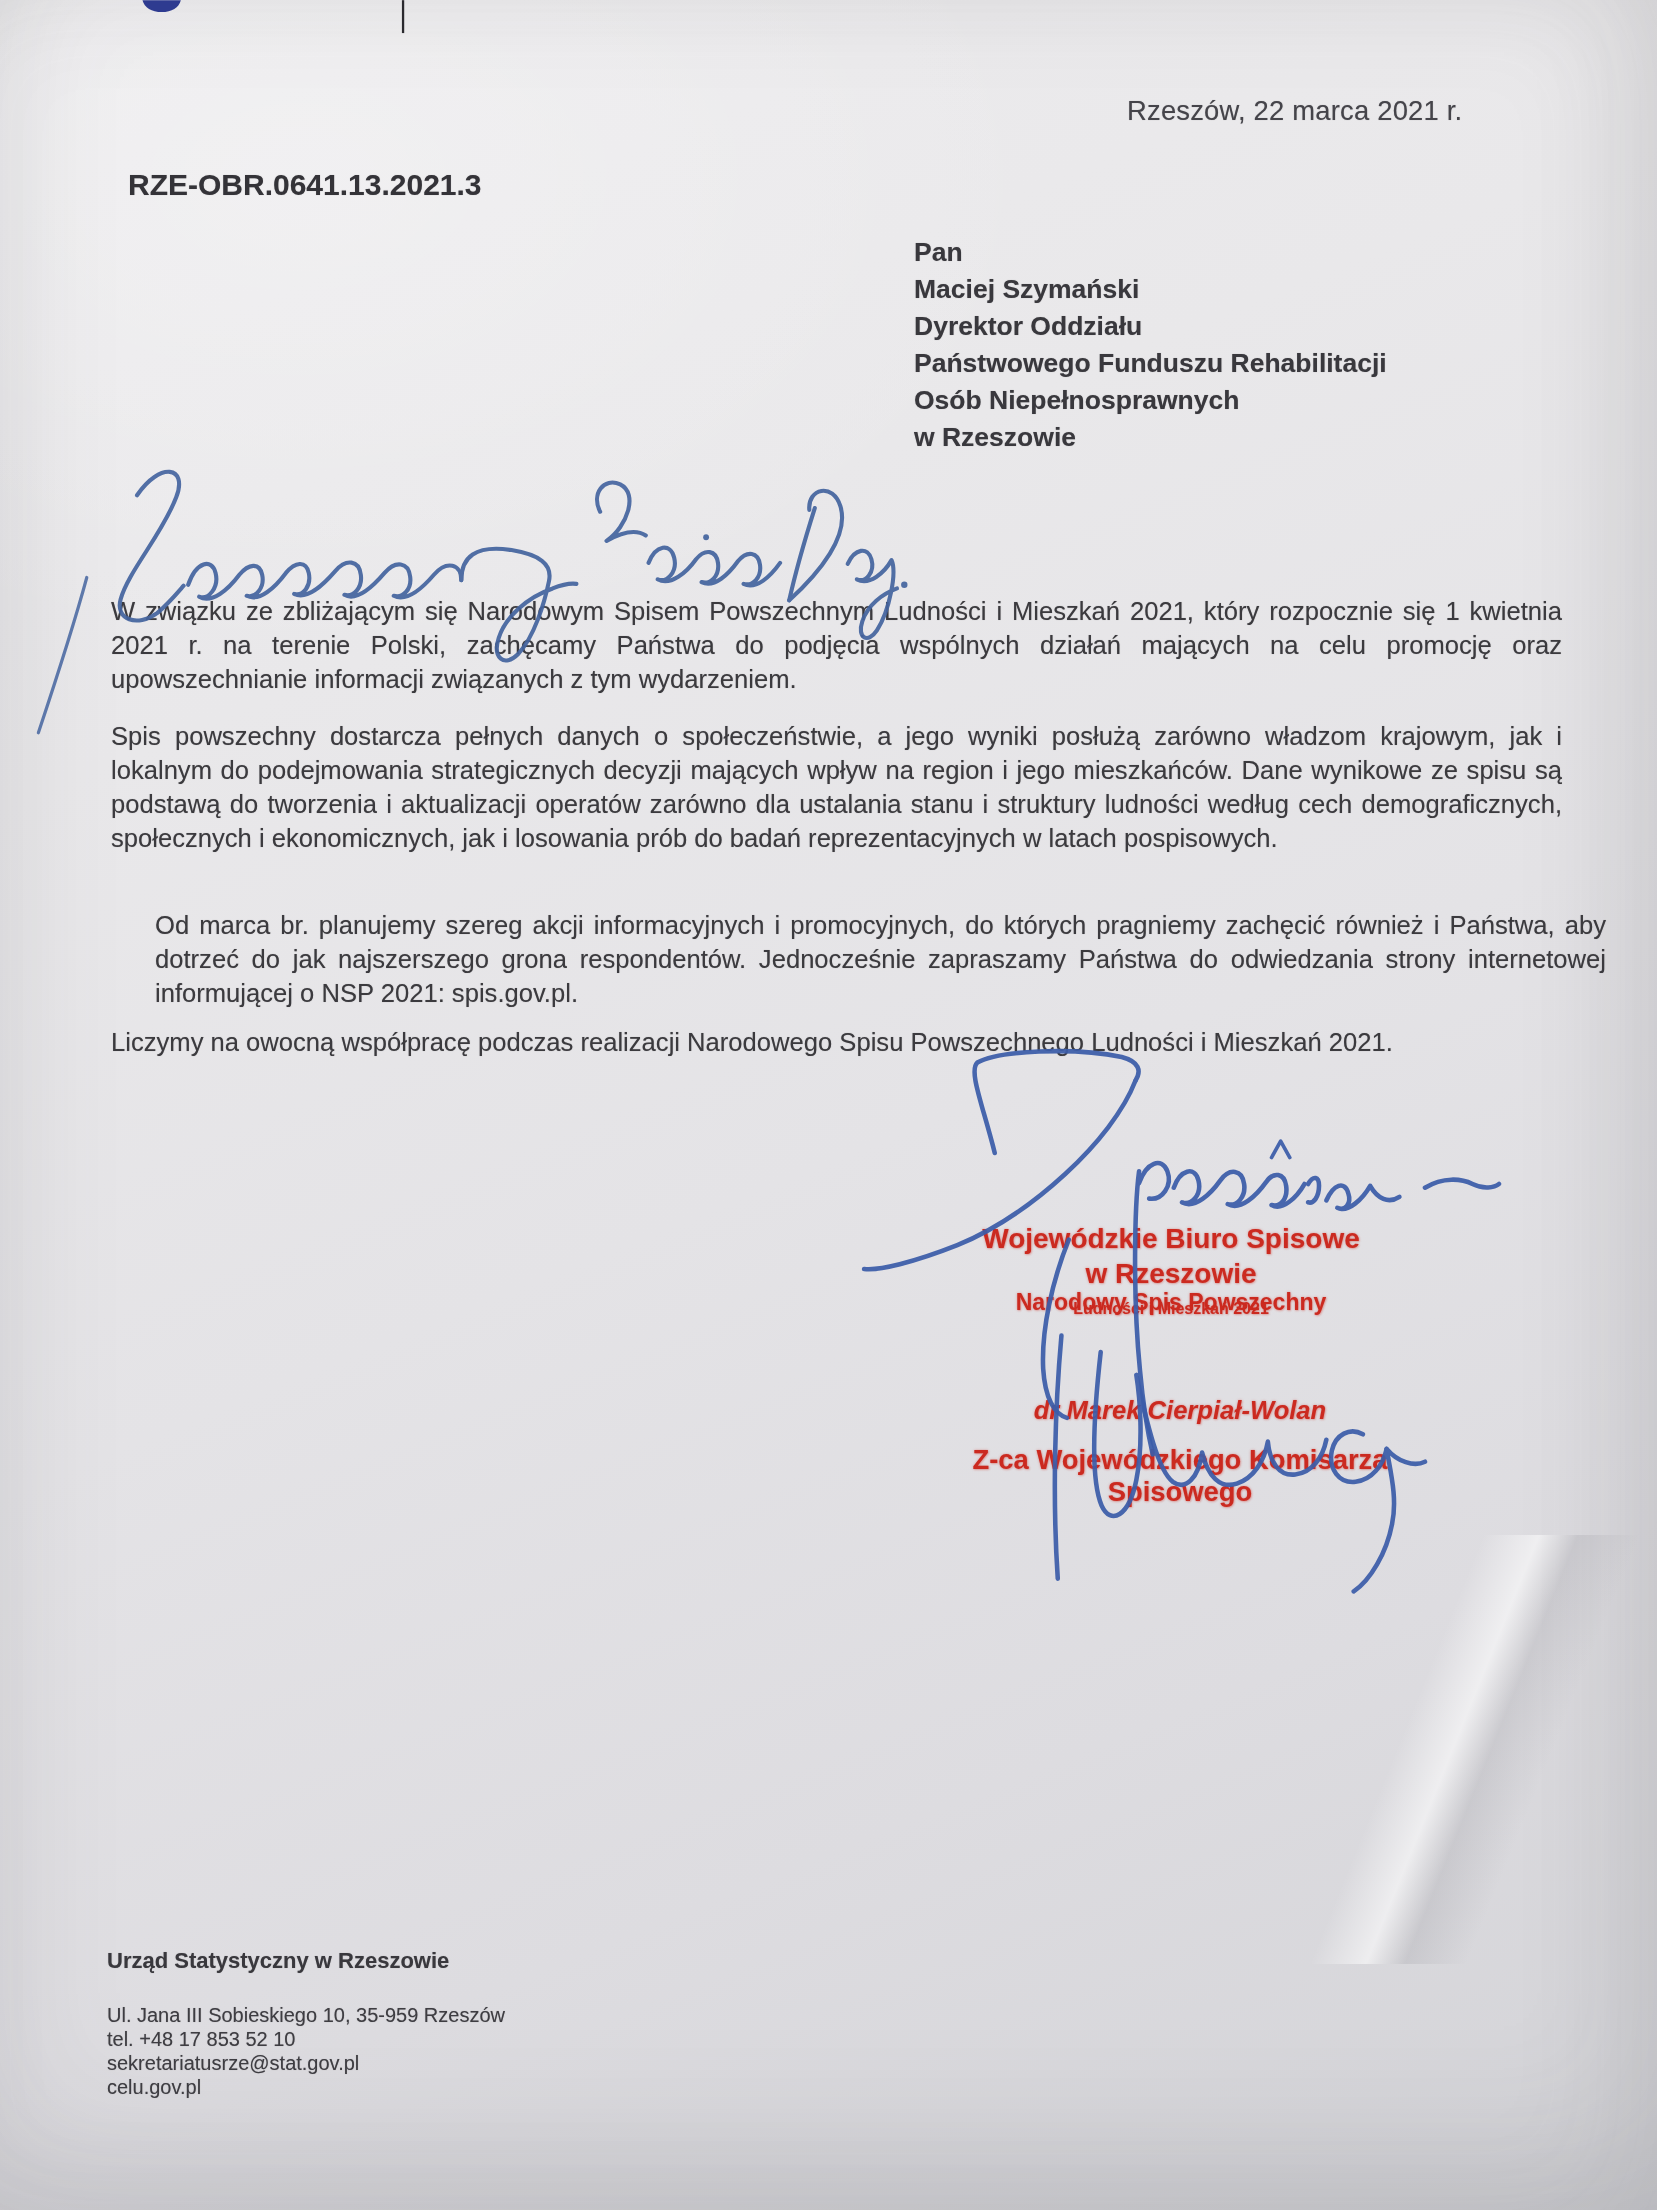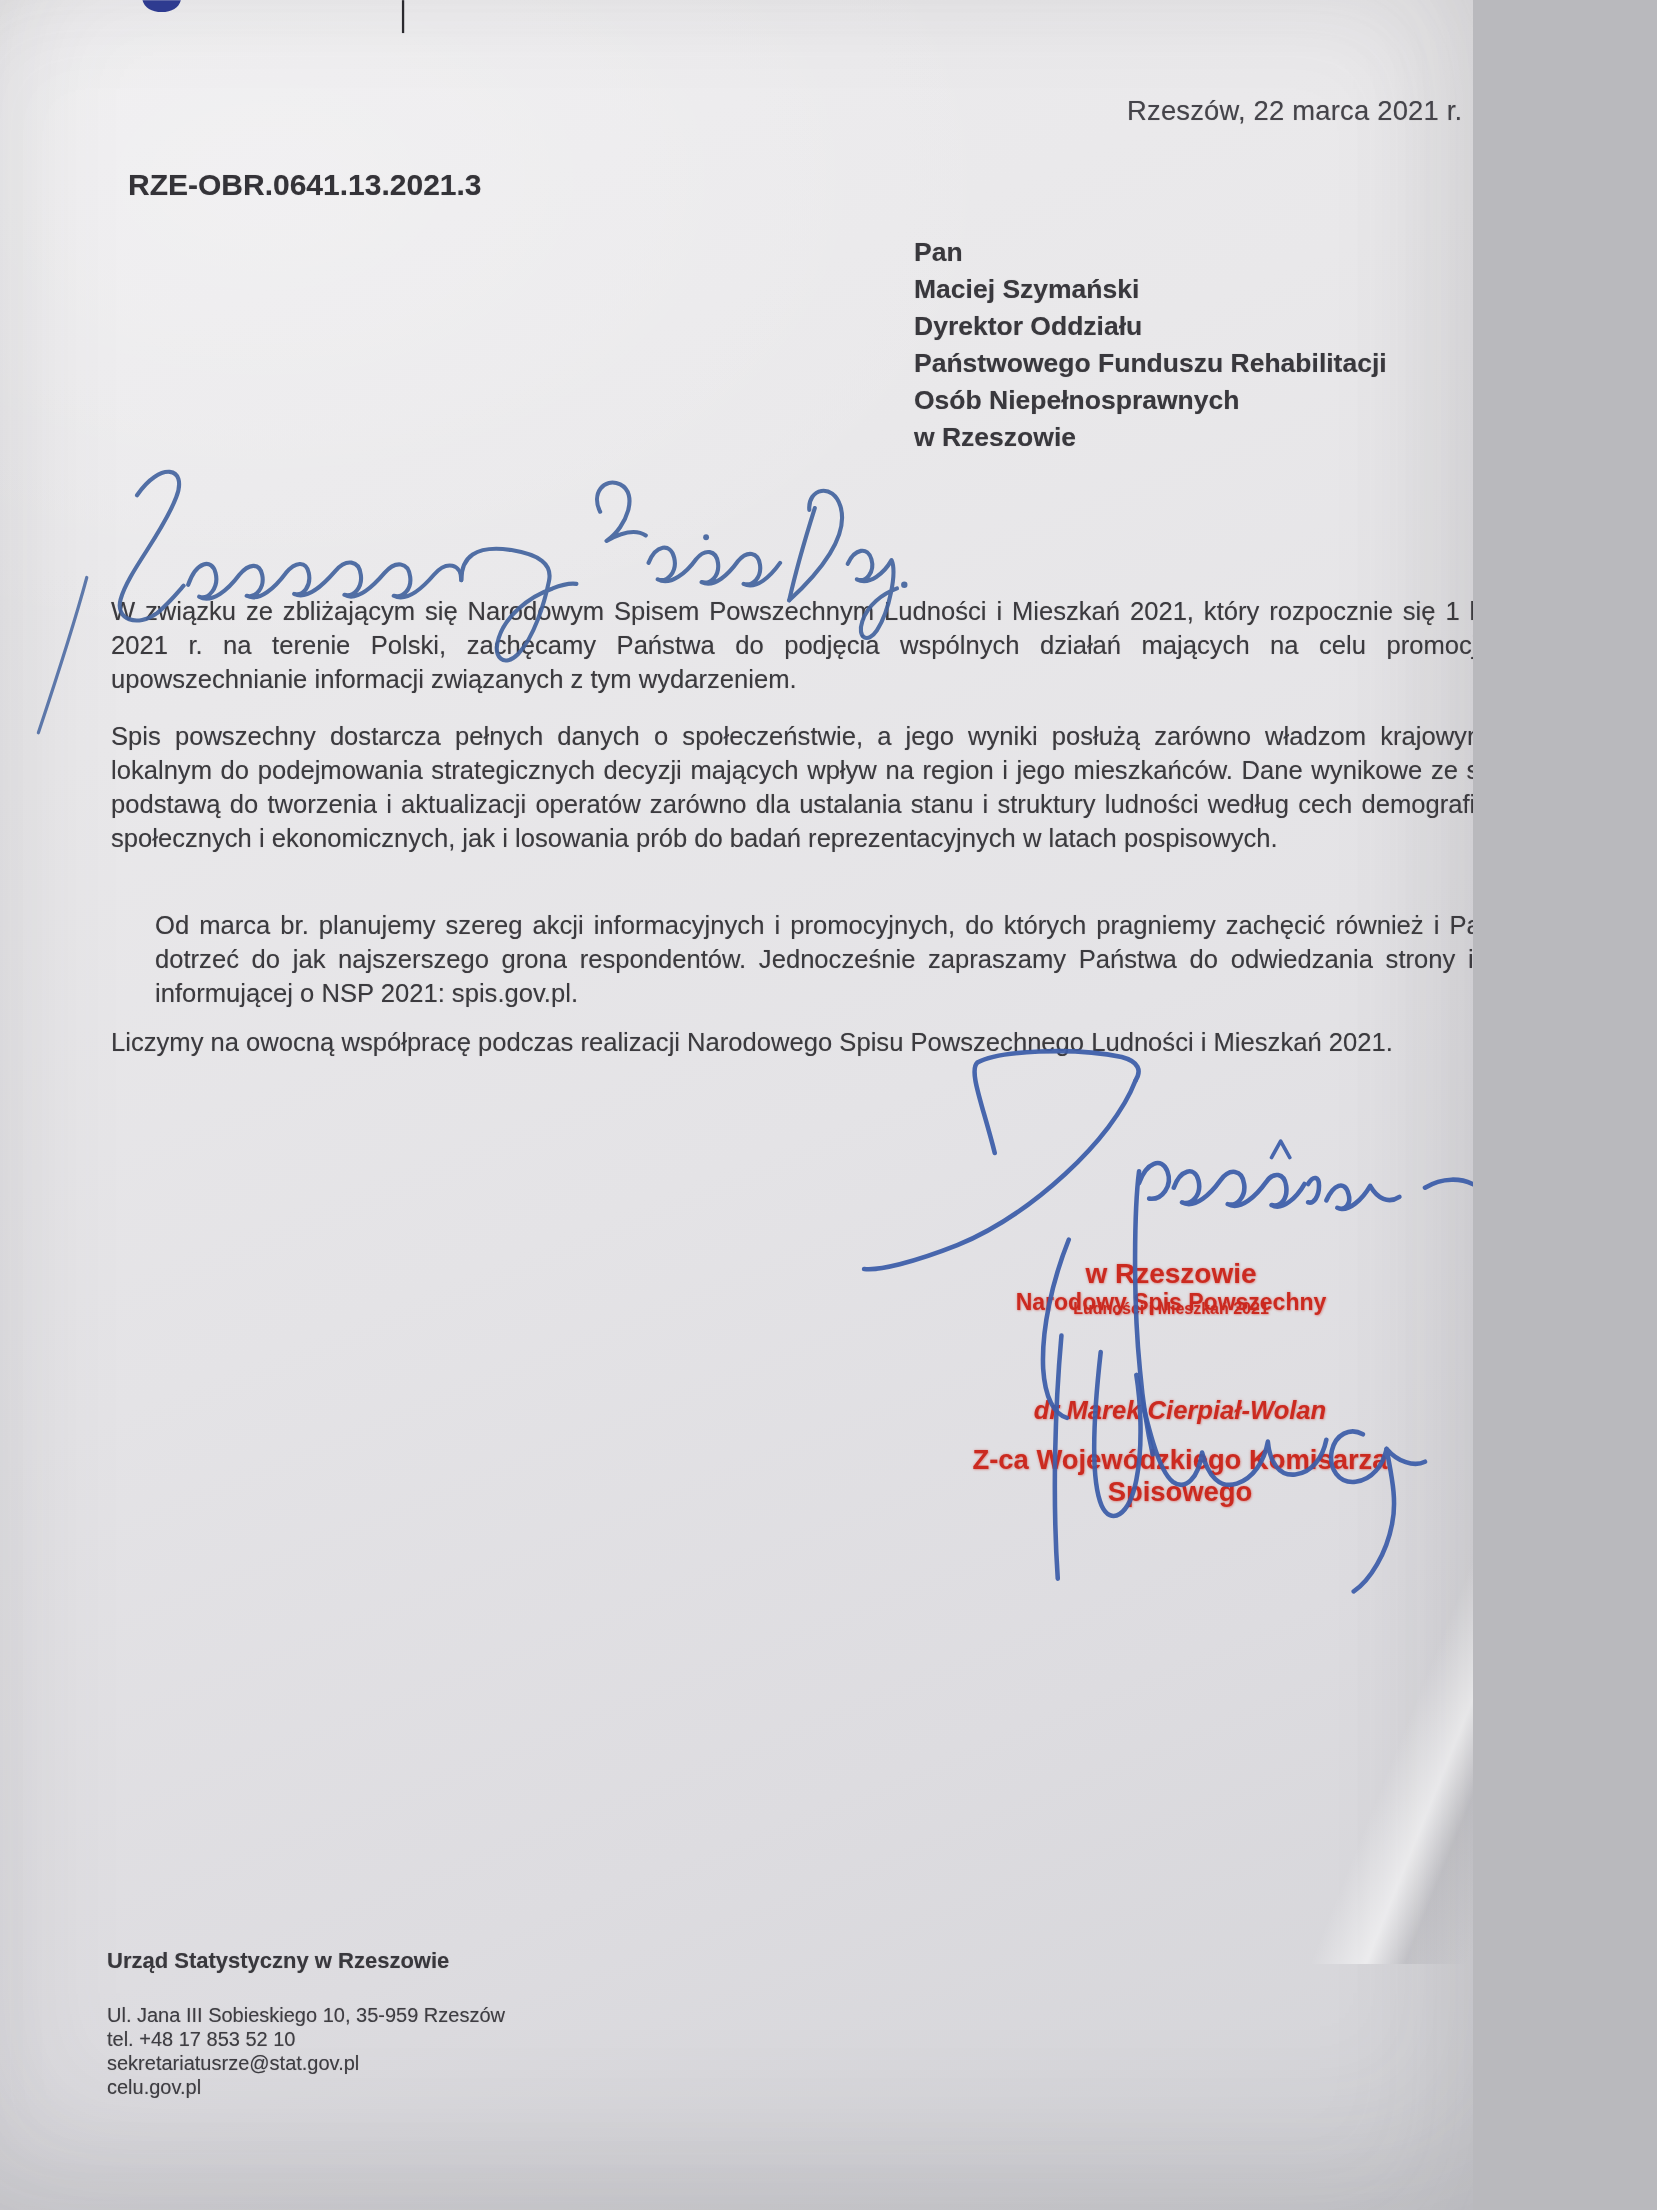--- a/index.html
+++ b/index.html
@@ -1,18 +1,18 @@
 <!DOCTYPE html>
 <html lang="pl" style="font-size:14.6px"><head>
 <meta charset="utf-8">
 <style>
   html,body{margin:0;padding:0;background:#b9b9bd;}
   .photo{
     position:relative;
-    width:1473px;height:2210px;
+    width:1657px;height:2210px;
     overflow:hidden;
     font-family:"Liberation Sans","DejaVu Sans",sans-serif;
     background:
       radial-gradient(1279px 822px at 18% 8%, rgba(255,255,255,.28), rgba(255,255,255,0) 60%),
       linear-gradient(158deg,#edecee 0%,#e9e8ea 28%,#e4e3e6 52%,#dddce0 76%,#d3d3d7 100%);
     box-shadow:inset 0 -64px 128px rgba(88,88,95,.14), inset -46px 0 110px rgba(88,88,95,.08);
   }
   .crease{position:absolute;left:1270px;top:1535px;width:387px;height:429px;
     background:linear-gradient(112deg,transparent 38%,rgba(255,255,255,.55) 48%,rgba(120,120,128,.16) 55%,transparent 66%);
     pointer-events:none;}
@@ -52,20 +52,21 @@
     <div>Państwowego Funduszu Rehabilitacji</div>
     <div>Osób Niepełnosprawnych</div>
     <div>w Rzeszowie</div>
   </div>
 
   <div class="txt body-par p1">W związku ze zbliżającym się Narodowym Spisem Powszechnym Ludności i Mieszkań 2021, który rozpocznie się 1 kwietnia 2021 r. na terenie Polski, zachęcamy Państwa do podjęcia wspólnych działań mających na celu promocję oraz upowszechnianie informacji związanych z tym wydarzeniem.</div>
   <div class="txt body-par p2">Spis powszechny dostarcza pełnych danych o społeczeństwie, a jego wyniki posłużą zarówno władzom krajowym, jak i lokalnym do podejmowania strategicznych decyzji mających wpływ na region i jego mieszkańców. Dane wynikowe ze spisu są podstawą do tworzenia i aktualizacji operatów zarówno dla ustalania stanu i struktury ludności według cech demograficznych, społecznych i ekonomicznych, jak i losowania prób do badań reprezentacyjnych w latach pospisowych.</div>
   <div class="txt body-par p3">Od marca br. planujemy szereg akcji informacyjnych i promocyjnych, do których pragniemy zachęcić również i Państwa, aby dotrzeć do jak najszerszego grona respondentów. Jednocześnie zapraszamy Państwa do odwiedzania strony internetowej informującej o NSP 2021: spis.gov.pl.</div>
   <div class="txt body-par p4">Liczymy na owocną współpracę podczas realizacji Narodowego Spisu Powszechnego Ludności i Mieszkań 2021.</div>
 
+  <div class="stamp st1">Wojewódzkie Biuro Spisowe</div>
   <div class="stamp st2">w Rzeszowie</div>
   <div class="stamp st3">Narodowy Spis Powszechny</div>
   <div class="stamp st4">Ludności i Mieszkań 2021</div>
   <div class="signer sg1">dr Marek Cierpiał-Wolan</div>
   <div class="signer sg2">Z-ca Wojewódzkiego Komisarza Spisowego</div>
 
   <div class="txt footer-name">Urząd Statystyczny w Rzeszowie</div>
   <div class="txt footer-lines">
     <div>Ul. Jana III Sobieskiego 10, 35-959 Rzeszów</div>
     <div>tel. +48 17 853 52 10</div>

